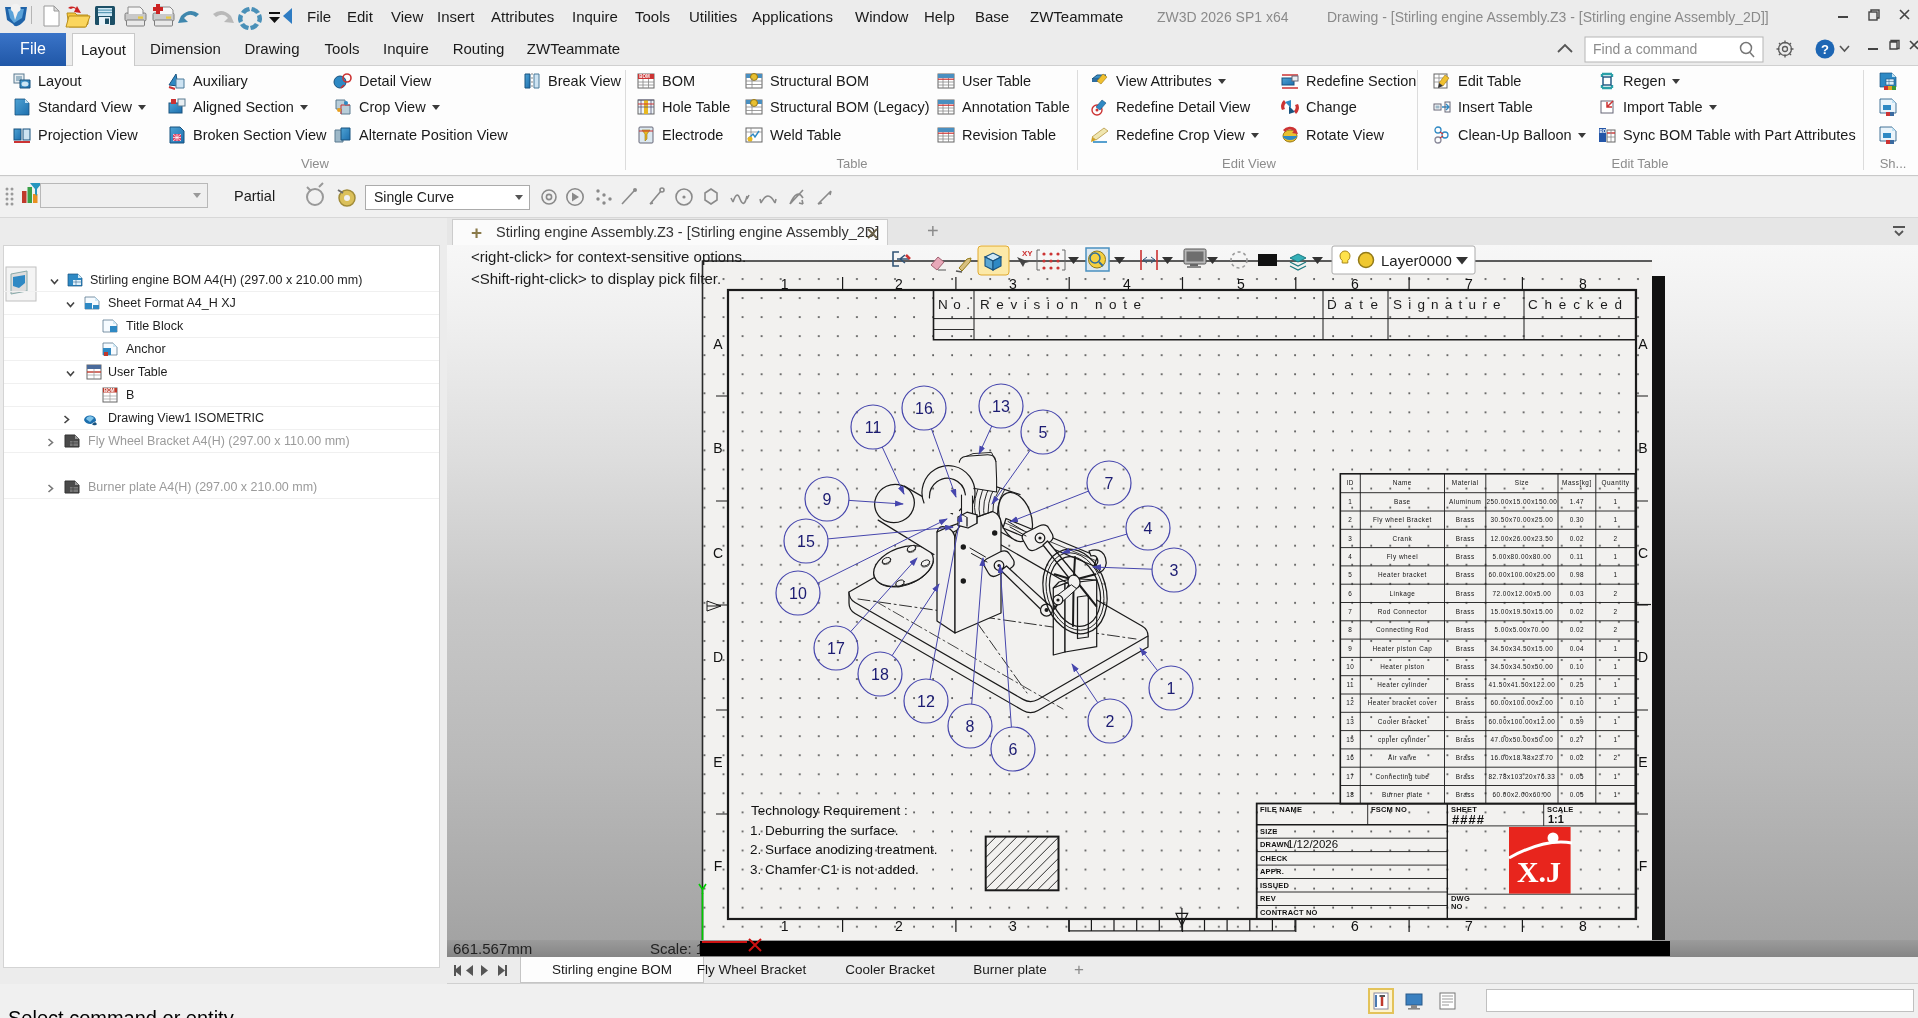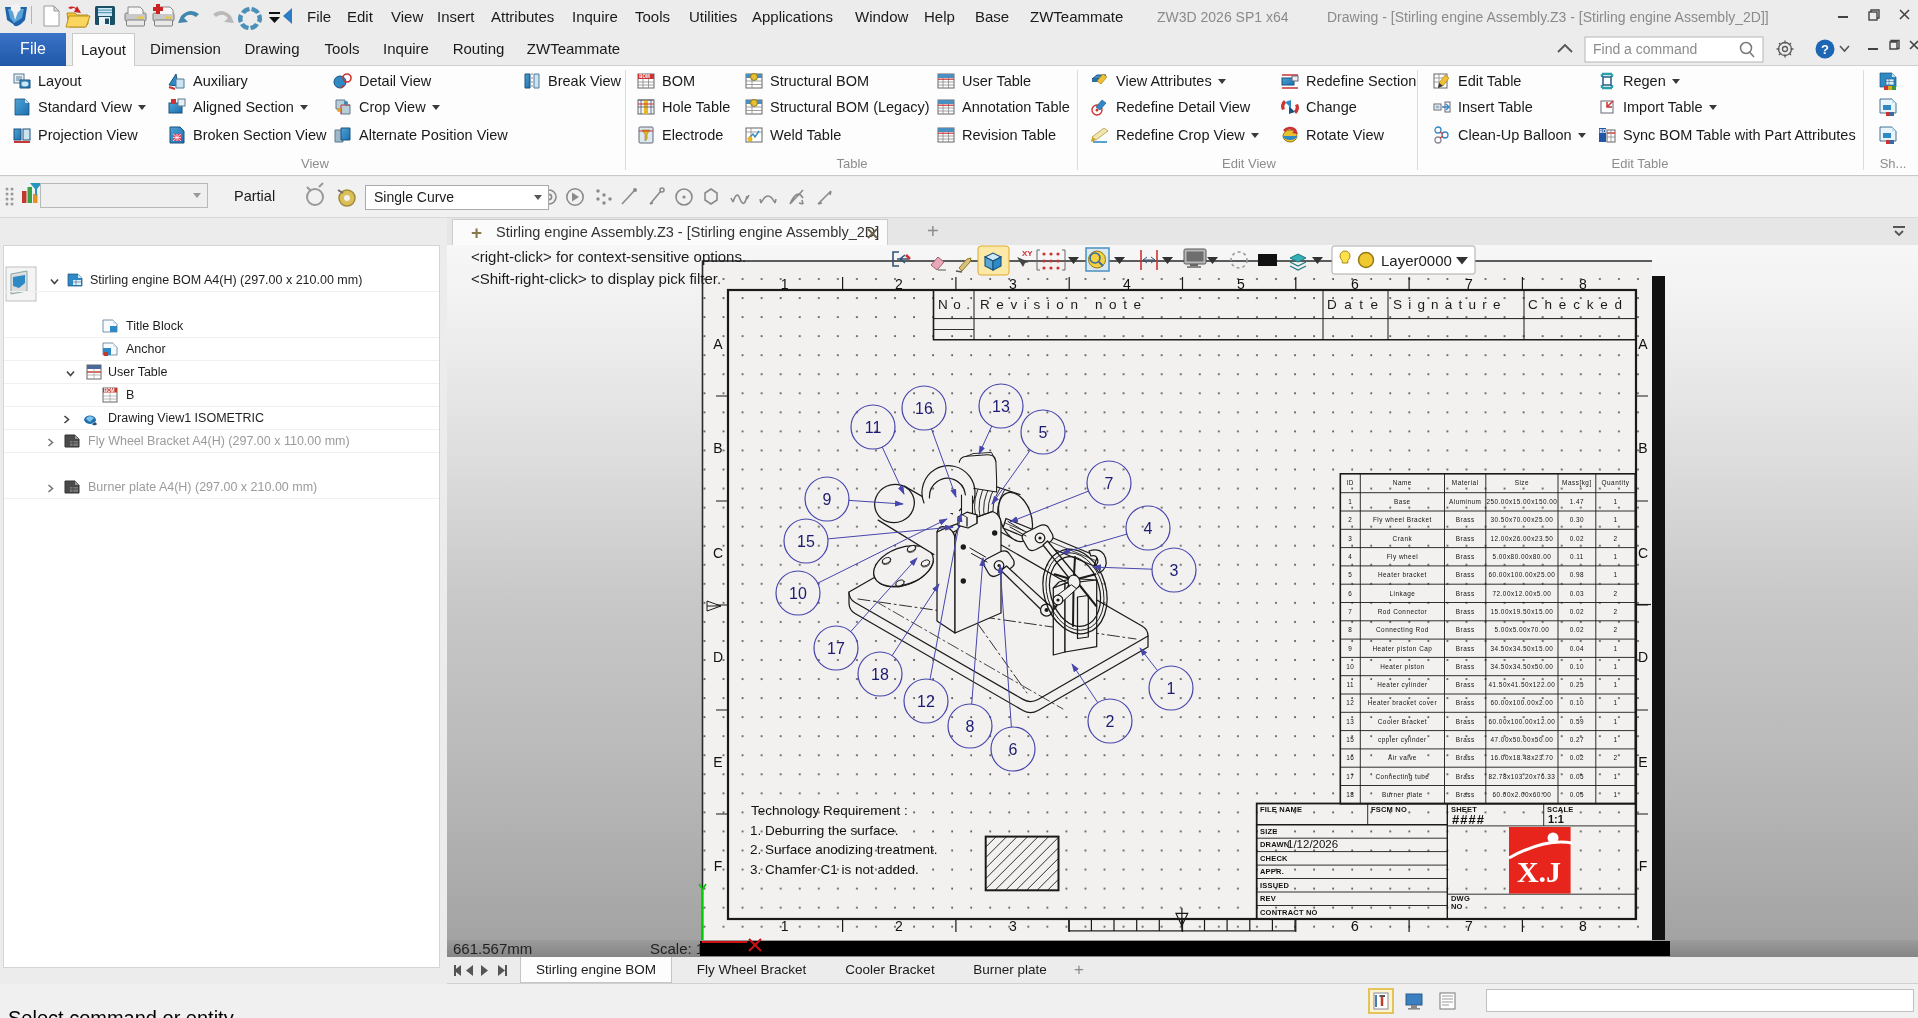--- a/index.html
+++ b/index.html
@@ -493,41 +493,53 @@
         <path d="M733 25 q4 -12 7 -3 q4 10 7 -3 m-14 6 l-2 -4 m16 1 l2 -4"></path>
         <path d="M761 26 q7 -14 14 0 m-14 0 l-1 -4 m15 4 l1 -4"></path>
         <path d="M790 27 q7 -16 13 -6 m-13 6 l13 -14 m0 14 l-4 -1 m4 1 l-1 -4"></path>
         <path d="M818 27 l13 -13 m-13 13 l4 -1 m9 -12 l-1 4"></path>
       </g>
     </svg>
     <div class="combo" style="left:40px;top:6px;width:168px;background:#efefef;border-color:#b8b8b8">
         <span class="dd" style="border-top-color:#999"></span>
       </div>
     <div class="abs" style="left:234px;top:11px;font-size:14.5px;color:#1a1a1a">Partial</div>
-    <div class="combo" style="left:365px;top:8px;width:184px">Single Curve<span class="dd"></span></div>
+    <div class="combo" style="left:365px;top:8px;width:165px">Single Curve<span class="dd"></span></div>
   </div>
   <div id="manager">
     <div id="mgrtree">
       <svg class="abs" style="left:-1px;top:18px" width="40" height="42" viewBox="0 0 40 42">
         <rect x="3" y="3" width="30" height="34" fill="#f4f4f4" stroke="#c0c0c0"></rect>
         <path d="M8 10 l16 -3 v20 l-16 3 z" fill="#ddd" stroke="#8aa"></path>
         <path d="M10 13 l12 -2 v8 l-6 5 l-6 -2 z" fill="#2e89c4"></path>
       </svg>
 
       <div class="trow" style="top:23px">
         <svg class="tcaret" style="left:46px" viewBox="0 0 9 9">
             <path d="M1 2.5 l3.5 4 l3.5 -4" fill="none" stroke="#444" stroke-width="1.6"></path>
           </svg>
         <svg class="tic" style="left:63px" viewBox="0 0 16 16">
             <path d="M1 2 h10 l4 4 v8 h-14z" fill="#2e89c4" stroke="#18527e" stroke-width="0.7"></path>
             <path d="M11 2 l4 4 h-4z" fill="#cfe8f5"></path>
             <rect x="6" y="8" width="8" height="5" fill="#dff0fa"></rect>
             <path d="M6 10 h8 M9 8 v5" stroke="#18527e" stroke-width="0.5"></path>
           </svg>
         <span style="position:absolute;left:86px">Stirling engine BOM A4(H) (297.00 x 210.00 mm)</span>
+      </div>
+      <div class="trow" style="top:46px">
+        <svg class="tcaret" style="left:62px" viewBox="0 0 9 9">
+            <path d="M1 2.5 l3.5 4 l3.5 -4" fill="none" stroke="#444" stroke-width="1.6"></path>
+          </svg>
+        <svg class="tic" style="left:80px" viewBox="0 0 16 16">
+            <path d="M1 2 h10 l4 4 v8 h-14z" fill="#f6fbff" stroke="#5a7a90" stroke-width="0.8"></path>
+            <path d="M11 2 l4 4 h-4z" fill="#cfe8f5"></path>
+            <path d="M1 8 h7 v6 h-7z" fill="#2e89c4"></path>
+            <rect x="9" y="10" width="6" height="4" fill="#2e89c4"></rect>
+          </svg>
+        <span style="position:absolute;left:104px">Sheet Format A4_H XJ</span>
       </div>
       <div class="trow" style="top:92px">
         <svg class="tic" style="left:98px" viewBox="0 0 16 16">
             <path d="M1 2 h10 l4 4 v8 h-14z" fill="#f6fbff" stroke="#5a7a90" stroke-width="0.8"></path>
             <path d="M11 2 l4 4 h-4z" fill="#cfe8f5"></path>
             <rect x="1" y="7" width="8" height="7" fill="#2e89c4"></rect>
             <rect x="2" y="11" width="4" height="4" fill="#c0392b"></rect>
           </svg>
         <span style="position:absolute;left:122px">Anchor</span>
       </div>
@@ -1078,21 +1090,21 @@
     <svg class="abs" style="left:6px;top:7px" width="68" height="13" viewBox="0 0 68 13">
       <g fill="#555">
           <path d="M8 1 v11 l-7 -5.5z"></path>
           <rect x="1" y="1" width="2" height="11"></rect>
           <path d="M20 1 v11 l-7 -5.5z"></path>
           <path d="M28 1 v11 l7 -5.5z"></path>
           <path d="M45 1 v11 l7 -5.5z"></path>
           <rect x="52" y="1" width="2" height="11"></rect>
         </g>
     </svg>
-    <div class="stab" style="left:73px;width:152px;background:#fdfdfd;border:1px solid #c5c5c5;border-top:none">Stirling engine BOM</div>
+    <div class="stab" style="left:73px;width:184px;background:#fdfdfd;border:1px solid #c5c5c5;border-top:none">Stirling engine BOM</div>
     <div class="stab" style="left:243px;width:123px">Fly Wheel Bracket</div>
     <div class="stab" style="left:393px;width:100px">Cooler Bracket</div>
     <div class="stab" style="left:520px;width:86px">Burner plate</div>
     <div class="stab" style="left:622px;width:20px;color:#8a8a8a;font-size:17px">+</div>
   </div>
   <div id="mgrbottom"></div>
   <div id="statusbar">
     <div class="abs" style="left:8px;top:23px;font-size:20px;color:#000000">Select command or entity.</div>
     <svg class="abs" style="left:1368px;top:4px" width="100" height="26" viewBox="0 0 100 26">
       <rect x="1" y="1" width="24" height="24" fill="#fdf3cf" stroke="#e3c35a" stroke-width="2"></rect>

